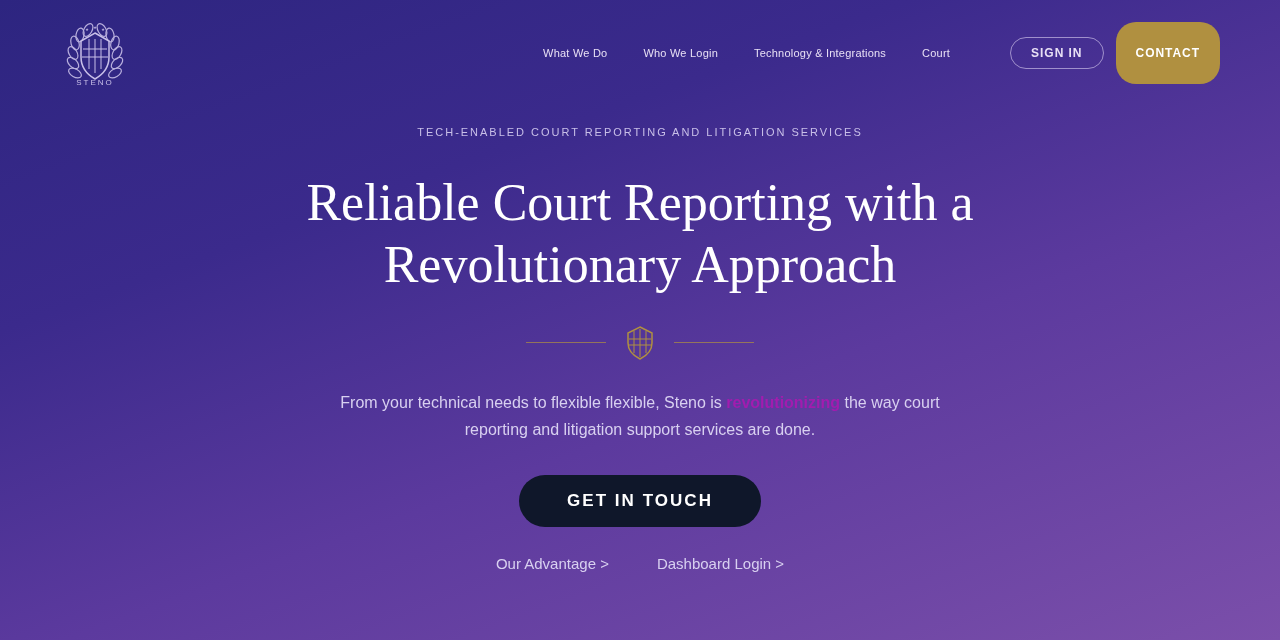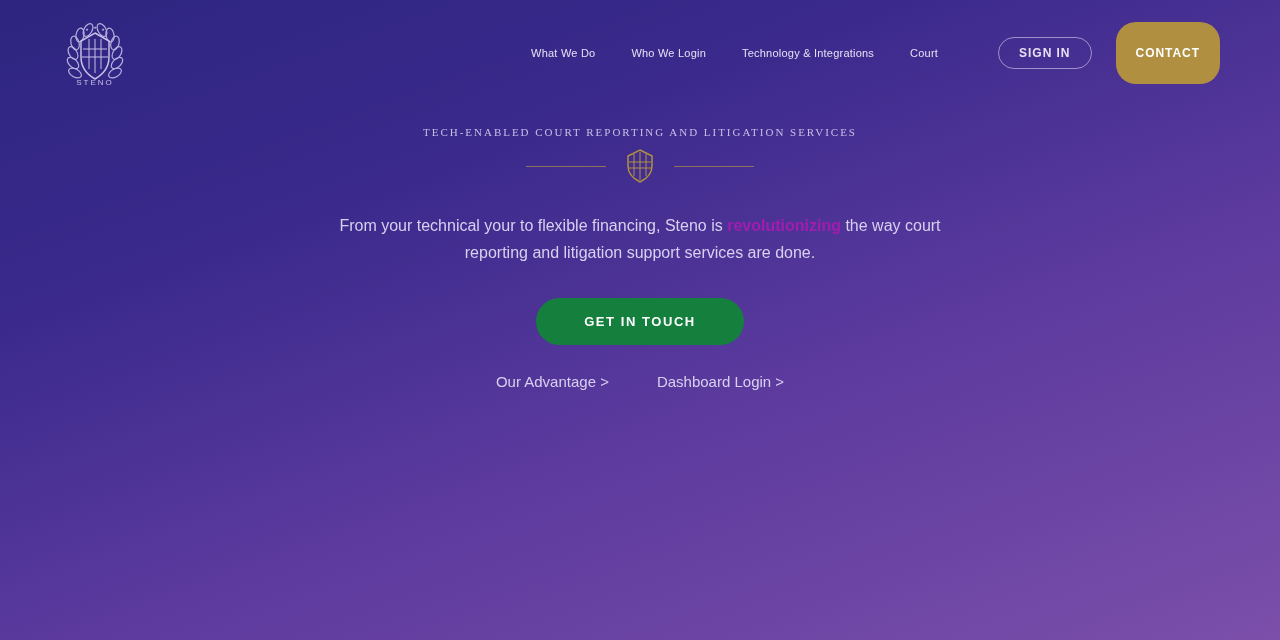--- a/index.html
+++ b/index.html
@@ -49,21 +49,21 @@
       font-size: 11px;
       font-weight: 400;
       text-decoration: none;
       cursor: pointer;
       letter-spacing: 0.02em;
     }
 
     .header-buttons {
       display: flex;
       align-items: center;
-      gap: 24px;
+      gap: 12px;
       margin-left: 24px;
     }
 
     .btn-signin {
       color: #e8e0f5;
       border: 1.5px solid #a090cc;
       background: transparent;
       border-radius: 20px;
       padding: 8px 20px;
       font-family: Arial, Helvetica, sans-serif;
@@ -92,26 +92,26 @@
     .hero {
       display: flex;
       flex-direction: column;
       align-items: center;
       justify-content: center;
       text-align: center;
       padding: 20px 40px 0;
     }
 
     .hero-subtitle {
-      font-family: Liberation Serif, serif;
+      font-family: Liberation Sans, sans-serif;
       font-size: 11px;
       letter-spacing: 0.18em;
       color: #c8bfe8;
       text-transform: uppercase;
-      margin-bottom: 10px;
+      margin-bottom: 34px;
     }
 
     .hero-title {
       font-family: Georgia, 'Times New Roman', serif;
       font-size: 52px;
       font-weight: 400;
       color: #ffffff;
       line-height: 1.2;
       max-width: 780px;
       margin-bottom: 28px;
@@ -145,27 +145,27 @@
       line-height: 1.7;
       margin-bottom: 32px;
     }
 
     .hero-body strong {
       color: #a21caf;
       font-weight: 700;
     }
 
     .btn-cta {
-      background: #15803d;
+      background: #0f172a;
       color: #fff;
       border: none;
       border-radius: 28px;
       padding: 16px 48px;
       font-family: Arial, Helvetica, sans-serif;
-      font-size: 13px;
+      font-size: 17px;
       font-weight: 600;
       letter-spacing: 0.12em;
       text-transform: uppercase;
       cursor: pointer;
       margin-bottom: 28px;
     }
 
     .hero-links {
       display: flex;
       align-items: center;
@@ -233,36 +233,40 @@
     <div class="header-buttons">
       <button class="btn-signin">SIGN IN</button>
       <button class="btn-contact">CONTACT</button>
     </div>
   </nav>
 </header>
 
 <main class="hero">
   <p class="hero-subtitle">Tech-Enabled Court Reporting and Litigation Services</p>
 
+  <h1 class="hero-title">
+    <span>Reliable Court Reporting with a</span><br>
+    <span>Revolutionary Approach</span>
+  </h1>
 
   <div class="divider-row">
     <div class="divider-line"></div>
     <svg class="shield-icon-svg" viewBox="0 0 36 36" xmlns="http://www.w3.org/2000/svg">
       <path d="M18,2 L30,8 L30,18 Q30,28 18,34 Q6,28 6,18 L6,8 Z" fill="none" stroke="#b09040" stroke-width="1.5"></path>
       <line x1="12" y1="6" x2="12" y2="28" stroke="#b09040" stroke-width="1"></line>
       <line x1="18" y1="4" x2="18" y2="32" stroke="#b09040" stroke-width="1"></line>
       <line x1="24" y1="6" x2="24" y2="28" stroke="#b09040" stroke-width="1"></line>
       <line x1="7" y1="14" x2="29" y2="14" stroke="#b09040" stroke-width="1"></line>
       <line x1="7" y1="20" x2="29" y2="20" stroke="#b09040" stroke-width="1"></line>
     </svg>
     <div class="divider-line"></div>
   </div>
 
   <p class="hero-body">
-    <span>From your technical your to flexible financing, Steno is </span><strong>revolutionizing</strong><span> the way court reporting and litigation support services are done.</span>
+    <span>From your technical needs to flexible flexible, Steno is </span><strong>revolutionizing</strong><span> the way court reporting and litigation support services are done.</span>
   </p>
 
   <button class="btn-cta">GET IN TOUCH</button>
 
   <div class="hero-links">
     <a class="hero-link">Our Advantage &gt;</a>
     <a class="hero-link">Dashboard Login &gt;</a>
   </div>
 </main>
 

